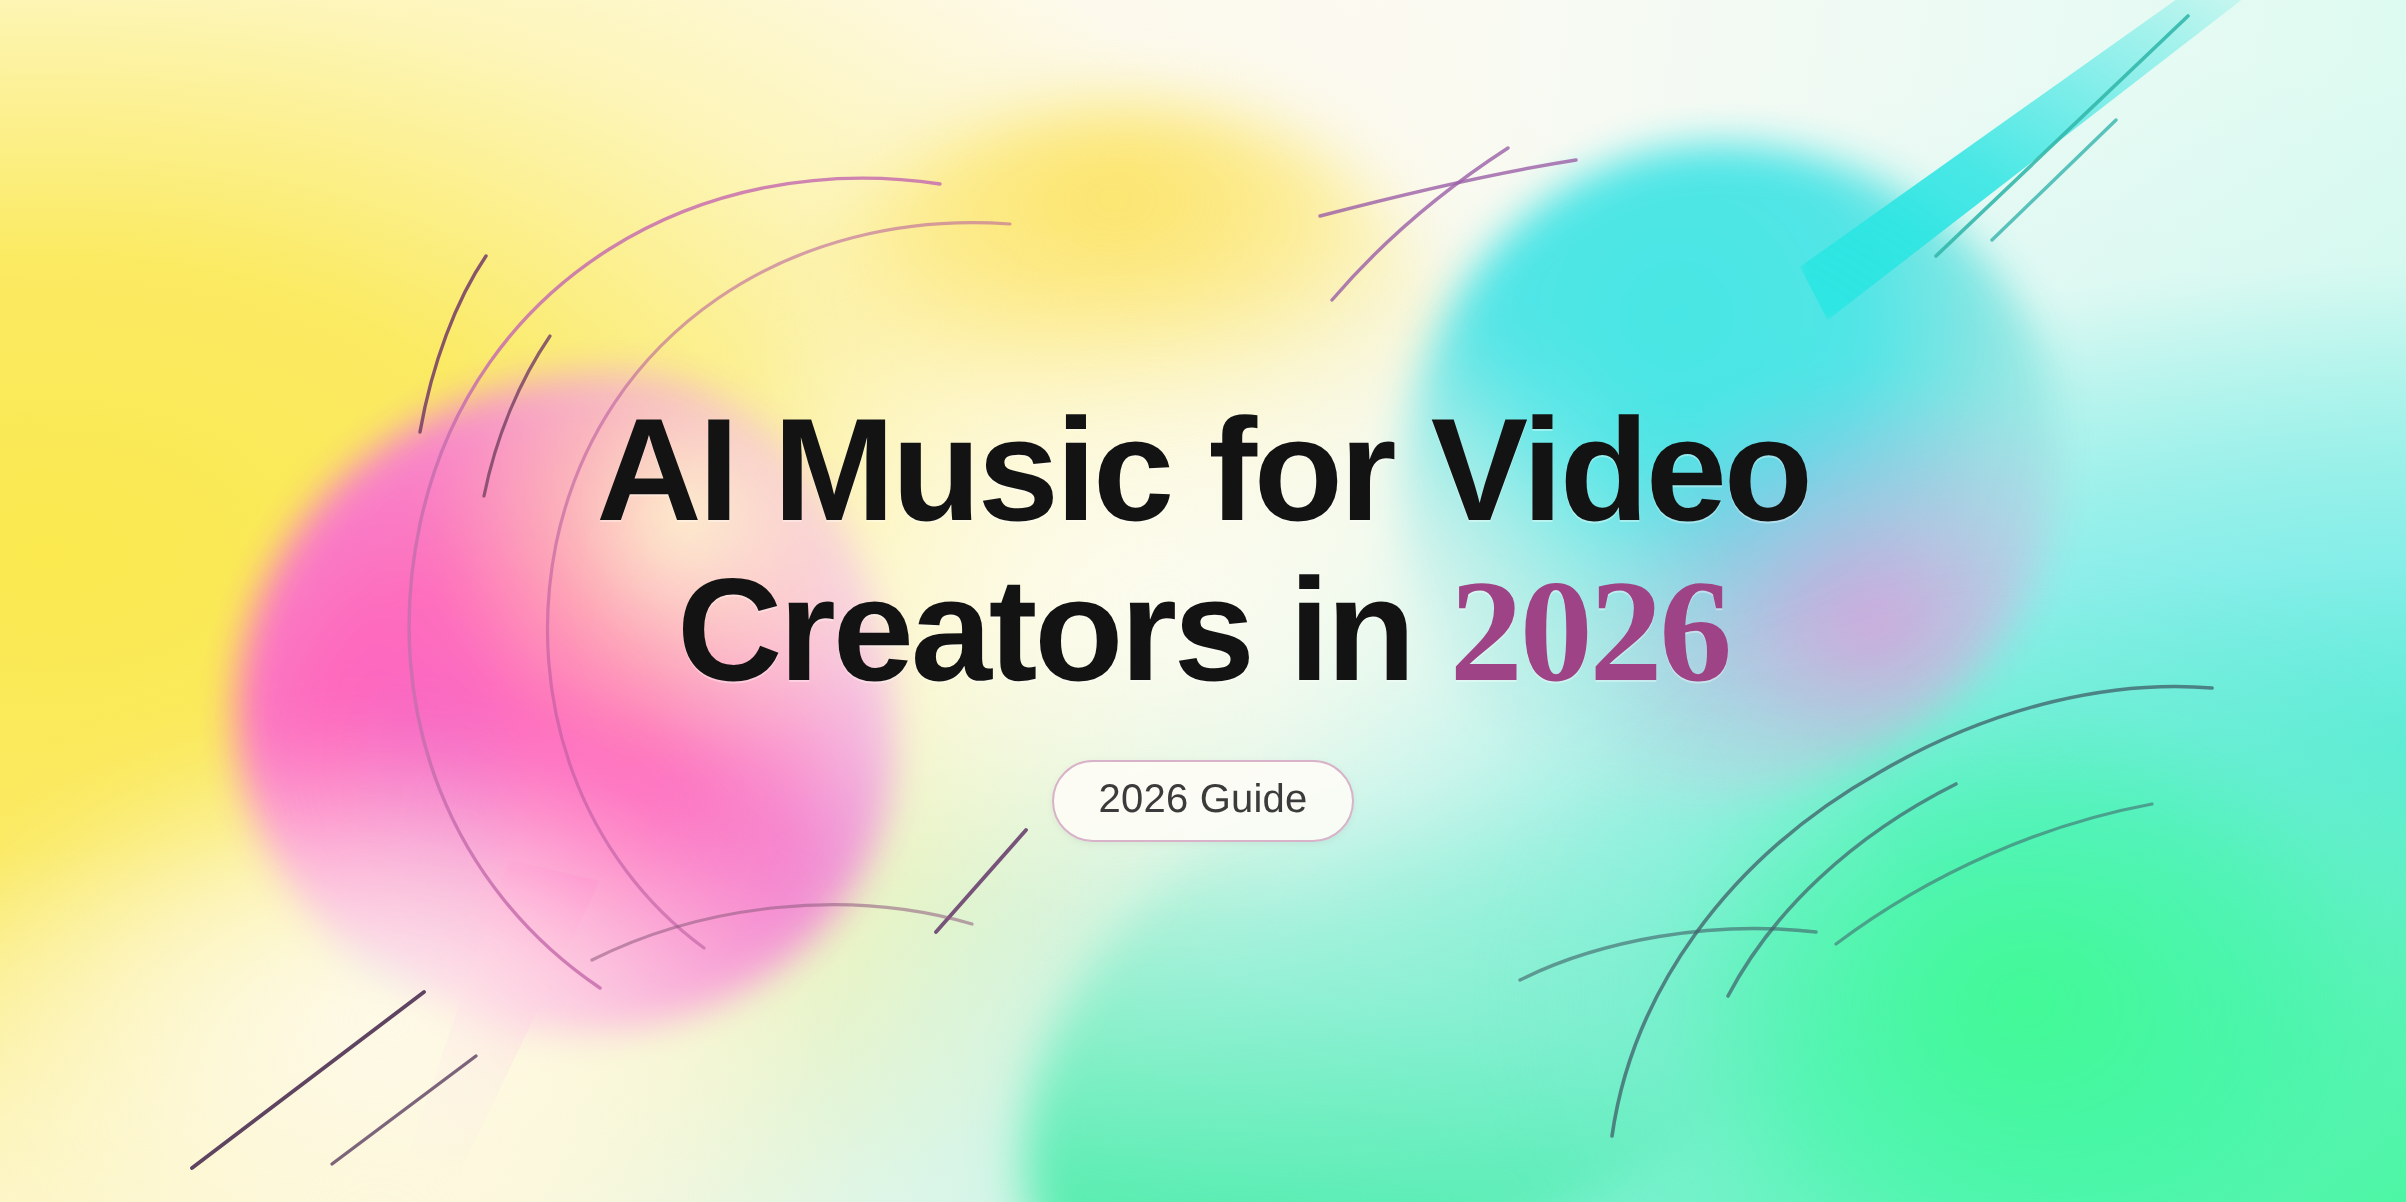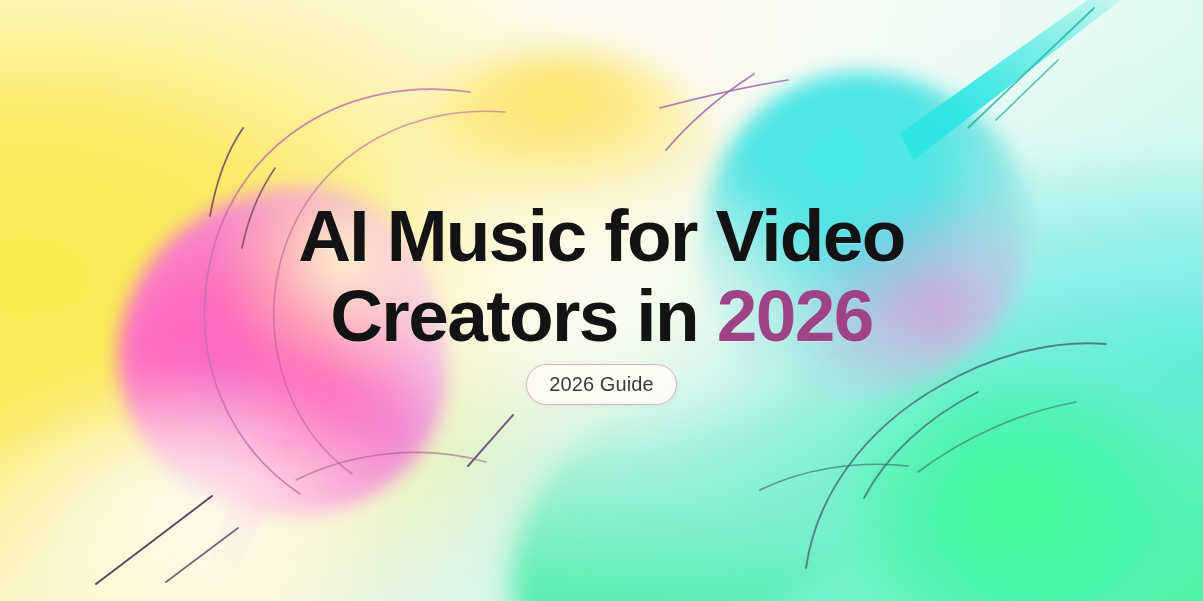--- a/index.html
+++ b/index.html
@@ -255,32 +255,33 @@
   .content {
     position: absolute;
     inset: 0;
     display: flex;
     flex-direction: column;
     align-items: center;
     justify-content: center;
   }
 
   .headline {
-    margin: 0;
+    margin: 16px;
     text-align: center;
     font-family: "Liberation Sans", sans-serif;
     font-weight: 700;
     font-size: 73px;
     line-height: 1.09;
     letter-spacing: -1.6px;
     color: #131313;
     text-shadow: 0 1px 0 rgba(255,255,255,0.35);
   }
   .headline .year {
     color: #9e4386;
+    font-family: Liberation Serif, serif;
   }
 
   .badge {
     margin-top: 8px;
     display: inline-flex;
     align-items: center;
     justify-content: center;
     height: 39px;
     padding: 0 22px;
     border-radius: 999px;

